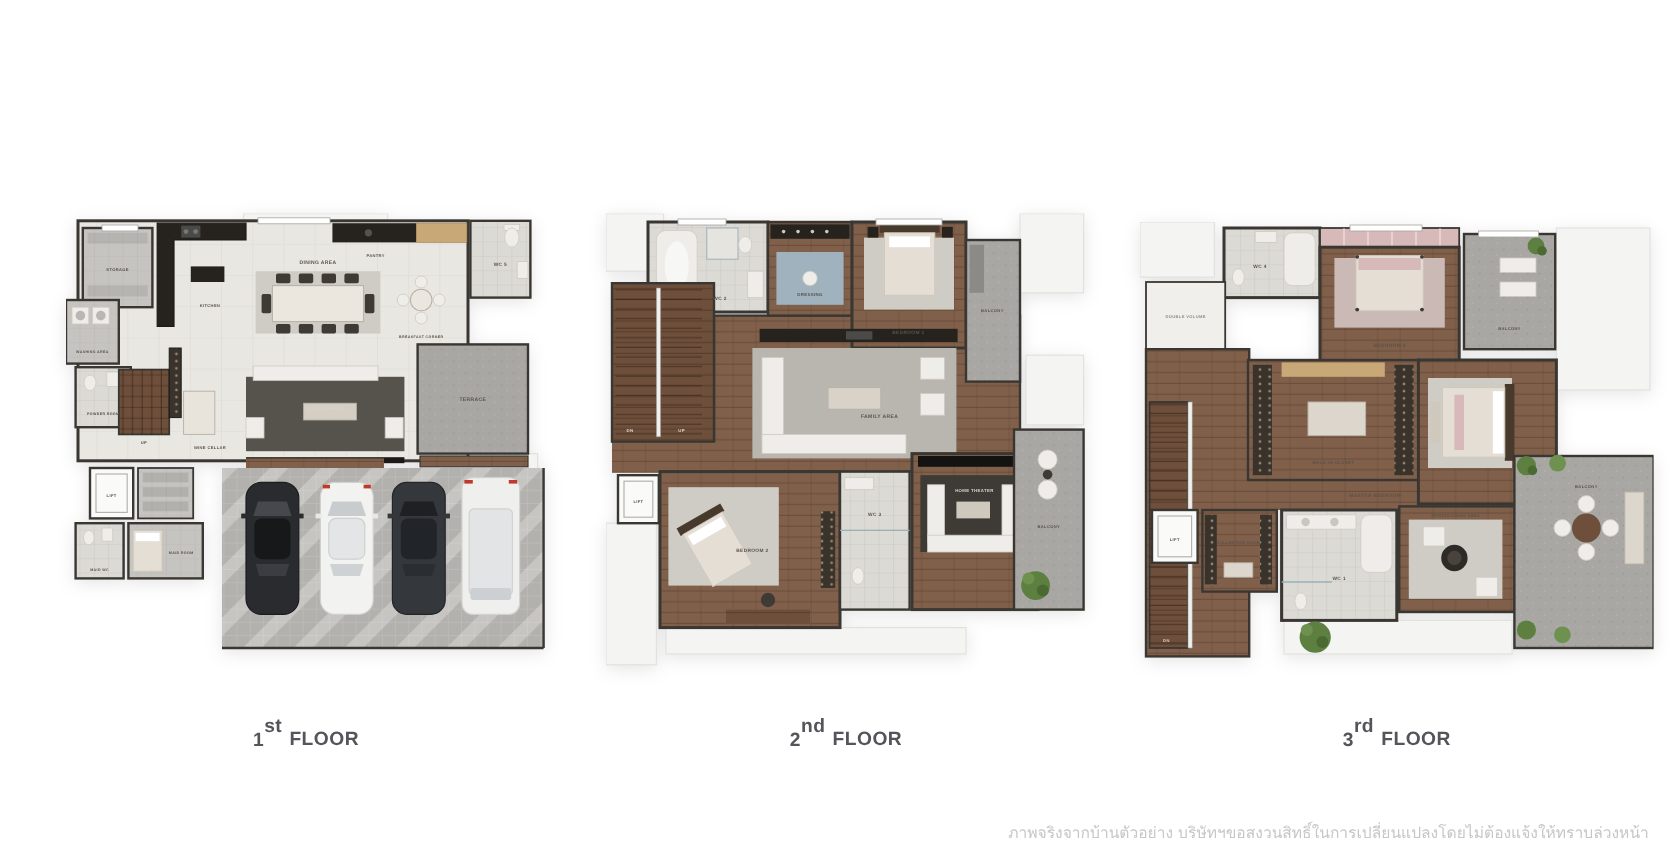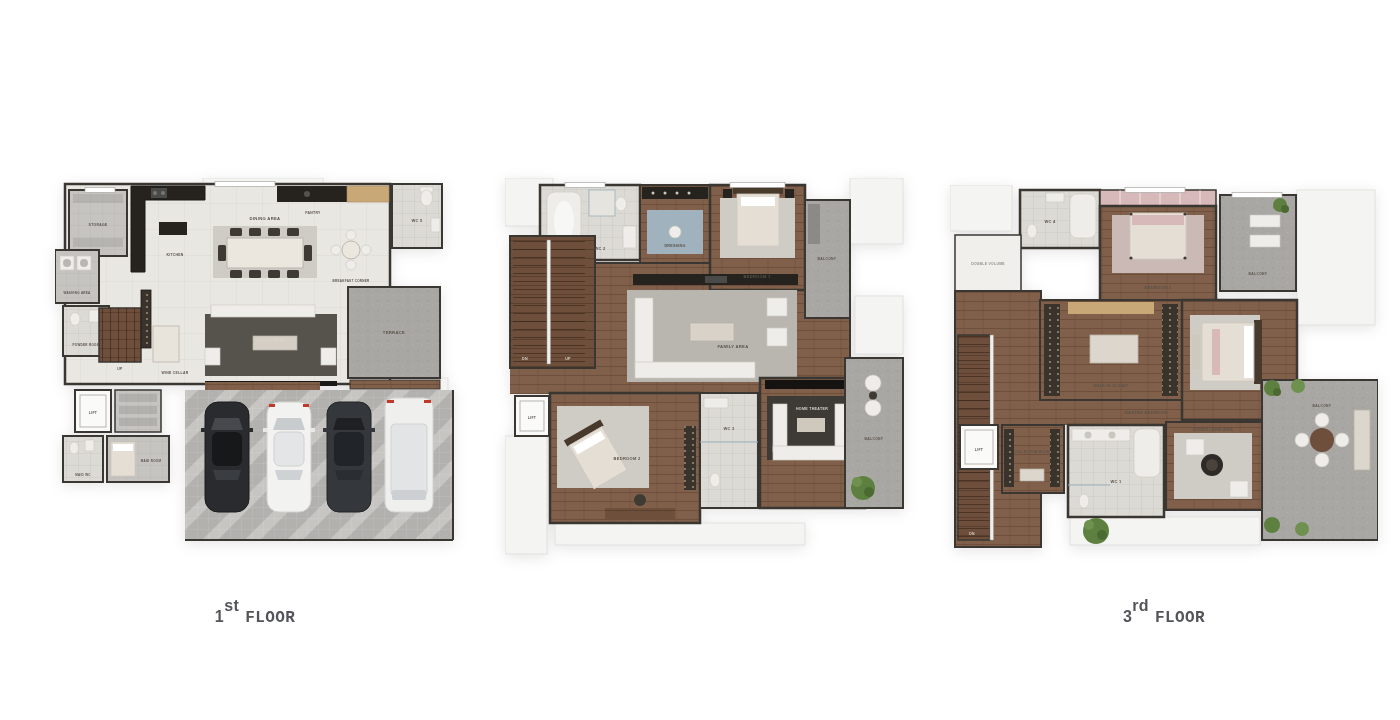--- a/index.html
+++ b/index.html
@@ -9,21 +9,21 @@
   .plan svg{filter:drop-shadow(0 3px 7px rgba(0,0,0,.10));}
   #plan-1{left:55px;top:178px;}
   #plan-2{left:505px;top:178px;}
   #plan-3{left:950px;top:185px;}
   .floor-title{position:absolute;top:602px;text-align:center;color:var(--title,#54555a);
                font-size:16px;font-weight:700;letter-spacing:.4px;}
   #title-1{left:55px;width:400px;}
   #title-2{left:505px;width:400px;}
   #title-3{left:950px;width:428px;text-align:center;}
   .floor-title .ord{font-size:16px;position:relative;top:-5px;font-weight:700;}
-  .floor-title .word{margin-left:6px;font-family:Liberation Mono, monospace;}
+  .floor-title .word{margin-left:6px;}
   .disclaimer{position:absolute;right:26px;top:683px;font-size:13px;color:var(--disclaimer,#c7c7c9);
               font-family:"DejaVu Sans","Liberation Sans",sans-serif;}
   
   .roof{fill:#f4f4f2;stroke:#e2e1de;stroke-width:1;}
   .furn{fill:#efedе9;} 
   .furn{fill:#efede9;stroke:#cfcac2;stroke-width:.7;}
   .darkf{fill:#26231f;}
   .lbl{font-family:"Liberation Sans",sans-serif;font-weight:700;letter-spacing:.3px;
        text-anchor:middle;fill:var(--label,#5a534b);}
   .lblLight{fill:var(--labellight,#d9d3c9);}
@@ -514,15 +514,17 @@
       <text class="lbl s32" x="82" y="268">COLLECTION ROOM</text>
       <text class="lbl s4" x="166" y="298">WC 1</text>
       <text class="lbl s32" x="263" y="246">PRIVATE LIVING AREA</text>
       <text class="lbl s34" x="372" y="222">BALCONY</text>
       <text class="lbl lblLight s34" x="22" y="350">DN</text>
     </g>
   </svg>
   </div>
 
   <div class="floor-title" id="title-1"><span class="num">1</span><sup class="ord">st</sup><span class="word">FLOOR</span></div>
+  <div class="floor-title" id="title-2"><span class="num">2</span><sup class="ord">nd</sup><span class="word">FLOOR</span></div>
   <div class="floor-title" id="title-3"><span class="num">3</span><sup class="ord">rd</sup><span class="word">FLOOR</span></div>
 
+  <div class="disclaimer">ภาพจริงจากบ้านตัวอย่าง บริษัทฯขอสงวนสิทธิ์ในการเปลี่ยนแปลงโดยไม่ต้องแจ้งให้ทราบล่วงหน้า</div>
 </div>
 
 </body></html>

